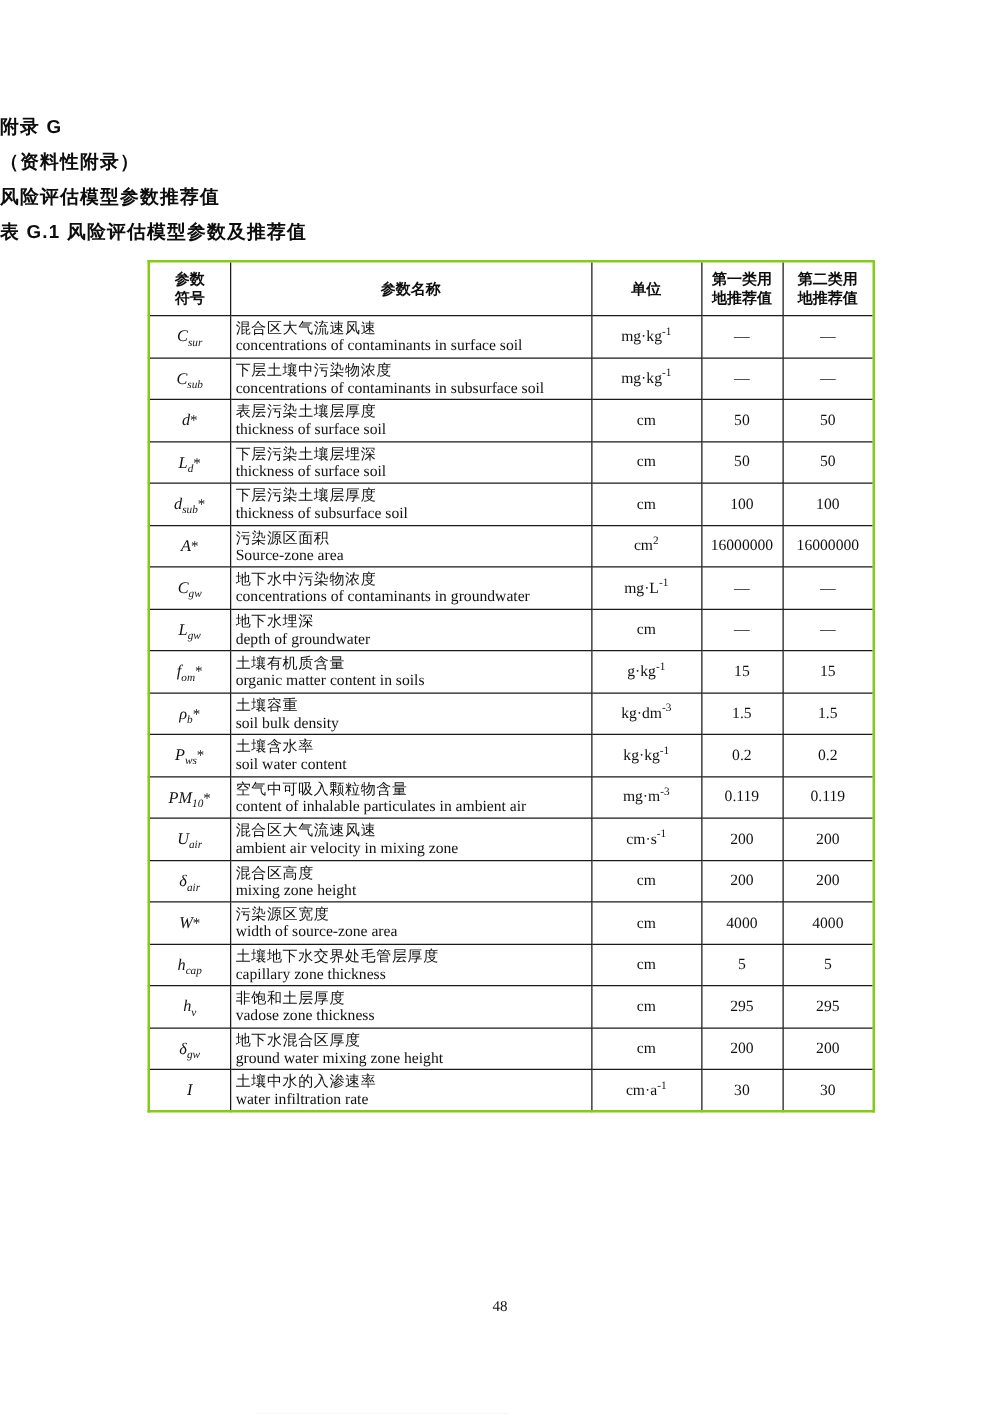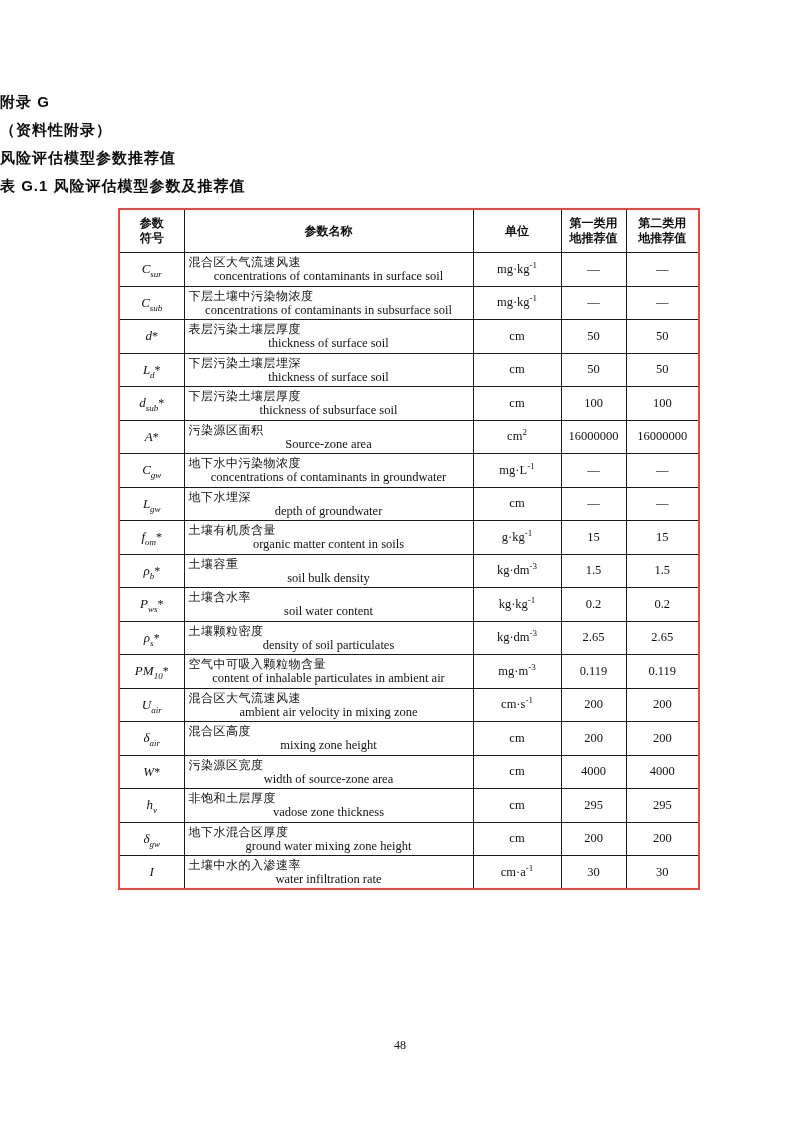--- a/index.html
+++ b/index.html
@@ -11,37 +11,37 @@
   }
   .doc-header{padding-top:88px;text-align:left;}
   .h-line{
     font-family:"Liberation Sans","DejaVu Sans",sans-serif;
     font-weight:bold;font-size:15px;line-height:28px;color:#0d0d0d;
     letter-spacing:1px;
   }
   table.params-table{
     position:absolute;left:118px;top:208px;width:580px;
     border-collapse:collapse;table-layout:fixed;
-    border:2px solid #ef4444;
+    border:2px solid #84cc16;
   }
   .params-table th,.params-table td{
     border:1px solid #1a1a1a;padding:0;vertical-align:middle;
   }
   thead th{
     height:42px;font-size:12px;font-weight:bold;text-align:center;
     line-height:15px;color:#0d0d0d;
   }
   tbody tr{height:33.5px;}
   td.c-sym{text-align:center;font-size:13px;}
   .sb{font-style:italic;}
   sub.ss{font-size:9px;font-style:italic;line-height:0;}
   .star{font-size:12px;}
   td.c-name{padding:1px 4px;}
   .zh{font-size:12px;line-height:14px;letter-spacing:0.5px;}
-  .en{font-size:12.5px;line-height:14px;text-align:center;}
+  .en{font-size:12.5px;line-height:14px;}
   td.c-unit{text-align:center;font-size:12.5px;}
   sup.us{font-size:9px;line-height:0;}
   td.c-val{text-align:center;font-size:12.5px;}
   .page-number{
     position:absolute;top:1038px;left:0;width:100%;
     text-align:center;font-size:12px;color:#111;
   }
 </style>
 </head>
 <body>
@@ -196,30 +196,20 @@
     <td class="c-sym"><span class="sym"><i class="sb">P</i><sub class="ss">ws</sub><span class="star">*</span></span></td>
     <td class="c-name">
       <div class="zh">土壤含水率</div>
       <div class="en">soil water content</div>
     </td>
     <td class="c-unit"><span class="ub">kg·kg</span><sup class="us">-1</sup></td>
     <td class="c-val">0.2</td>
     <td class="c-val">0.2</td>
   </tr>
 
-  <tr>
-    <td class="c-sym"><span class="sym"><i class="sb">ρ</i><sub class="ss">s</sub><span class="star">*</span></span></td>
-    <td class="c-name">
-      <div class="zh">土壤颗粒密度</div>
-      <div class="en">density of soil particulates</div>
-    </td>
-    <td class="c-unit"><span class="ub">kg·dm</span><sup class="us">-3</sup></td>
-    <td class="c-val">2.65</td>
-    <td class="c-val">2.65</td>
-  </tr>
 
   <tr>
     <td class="c-sym"><span class="sym"><i class="sb">PM</i><sub class="ss">10</sub><span class="star">*</span></span></td>
     <td class="c-name">
       <div class="zh">空气中可吸入颗粒物含量</div>
       <div class="en">content of inhalable particulates in ambient air</div>
     </td>
     <td class="c-unit"><span class="ub">mg·m</span><sup class="us">-3</sup></td>
     <td class="c-val">0.119</td>
     <td class="c-val">0.119</td>
@@ -251,20 +241,30 @@
     <td class="c-sym"><span class="sym"><i class="sb">W</i><sub class="ss"></sub><span class="star">*</span></span></td>
     <td class="c-name">
       <div class="zh">污染源区宽度</div>
       <div class="en">width of source-zone area</div>
     </td>
     <td class="c-unit"><span class="ub">cm</span><sup class="us"></sup></td>
     <td class="c-val">4000</td>
     <td class="c-val">4000</td>
   </tr>
 
+  <tr>
+    <td class="c-sym"><span class="sym"><i class="sb">h</i><sub class="ss">cap</sub><span class="star"></span></span></td>
+    <td class="c-name">
+      <div class="zh">土壤地下水交界处毛管层厚度</div>
+      <div class="en">capillary zone thickness</div>
+    </td>
+    <td class="c-unit"><span class="ub">cm</span><sup class="us"></sup></td>
+    <td class="c-val">5</td>
+    <td class="c-val">5</td>
+  </tr>
 
   <tr>
     <td class="c-sym"><span class="sym"><i class="sb">h</i><sub class="ss">v</sub><span class="star"></span></span></td>
     <td class="c-name">
       <div class="zh">非饱和土层厚度</div>
       <div class="en">vadose zone thickness</div>
     </td>
     <td class="c-unit"><span class="ub">cm</span><sup class="us"></sup></td>
     <td class="c-val">295</td>
     <td class="c-val">295</td>

